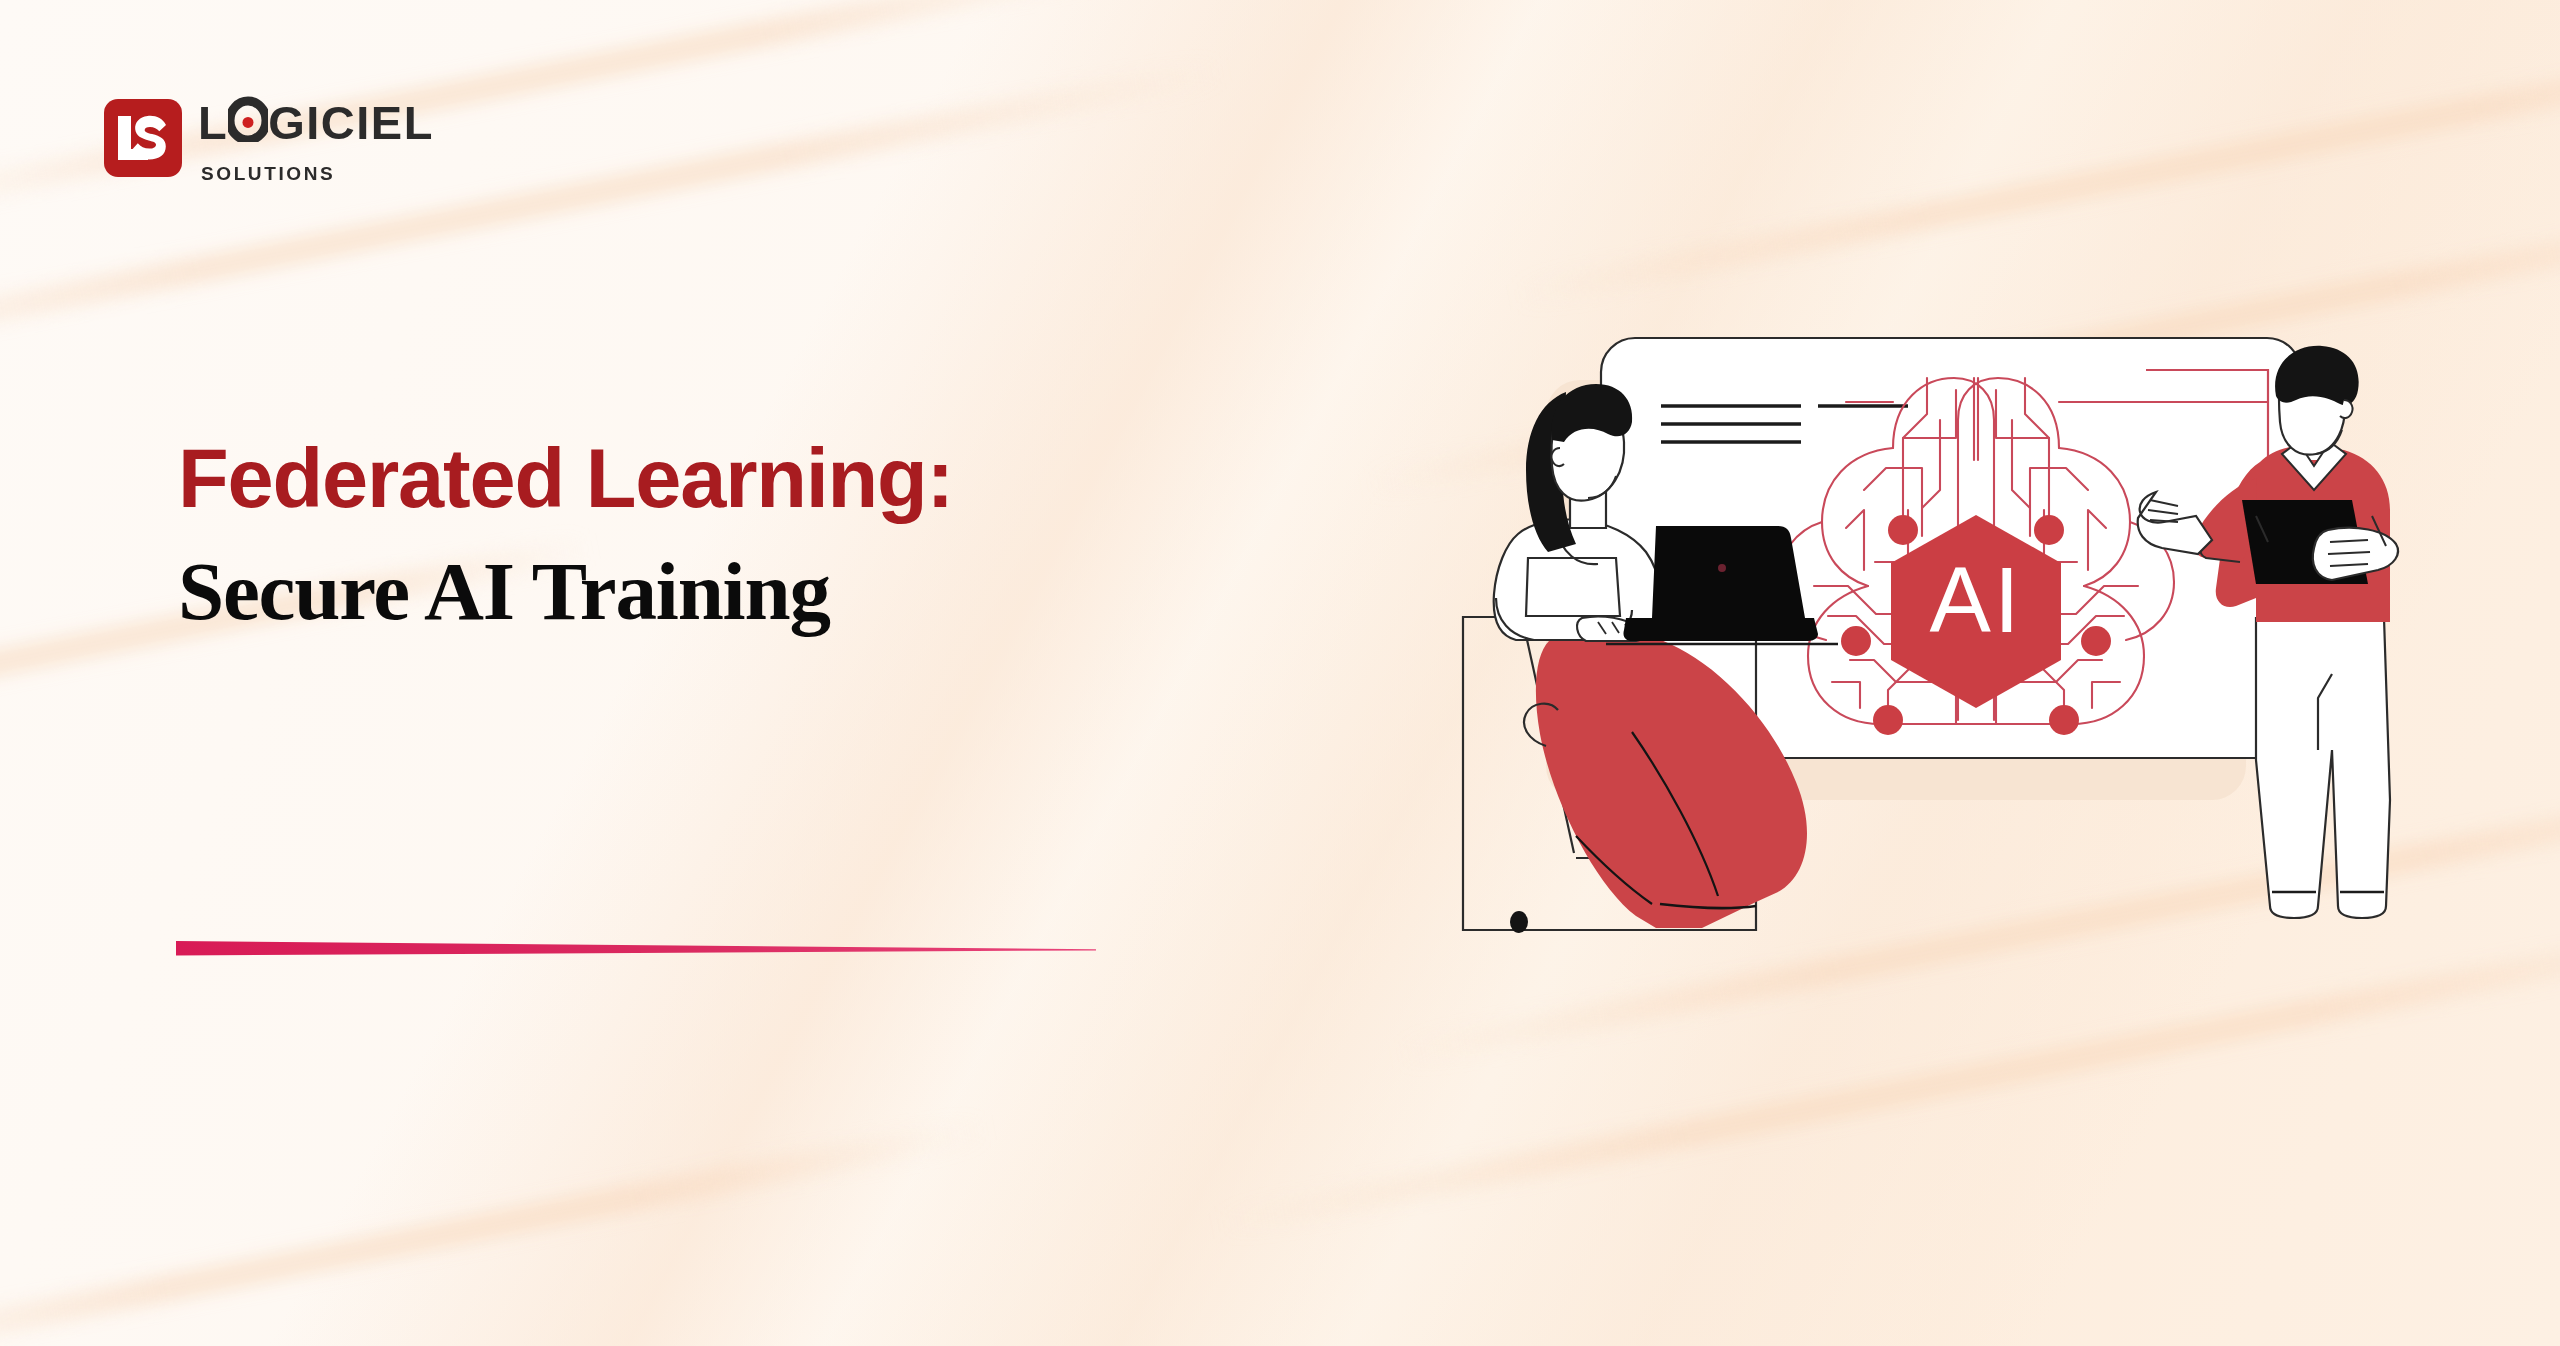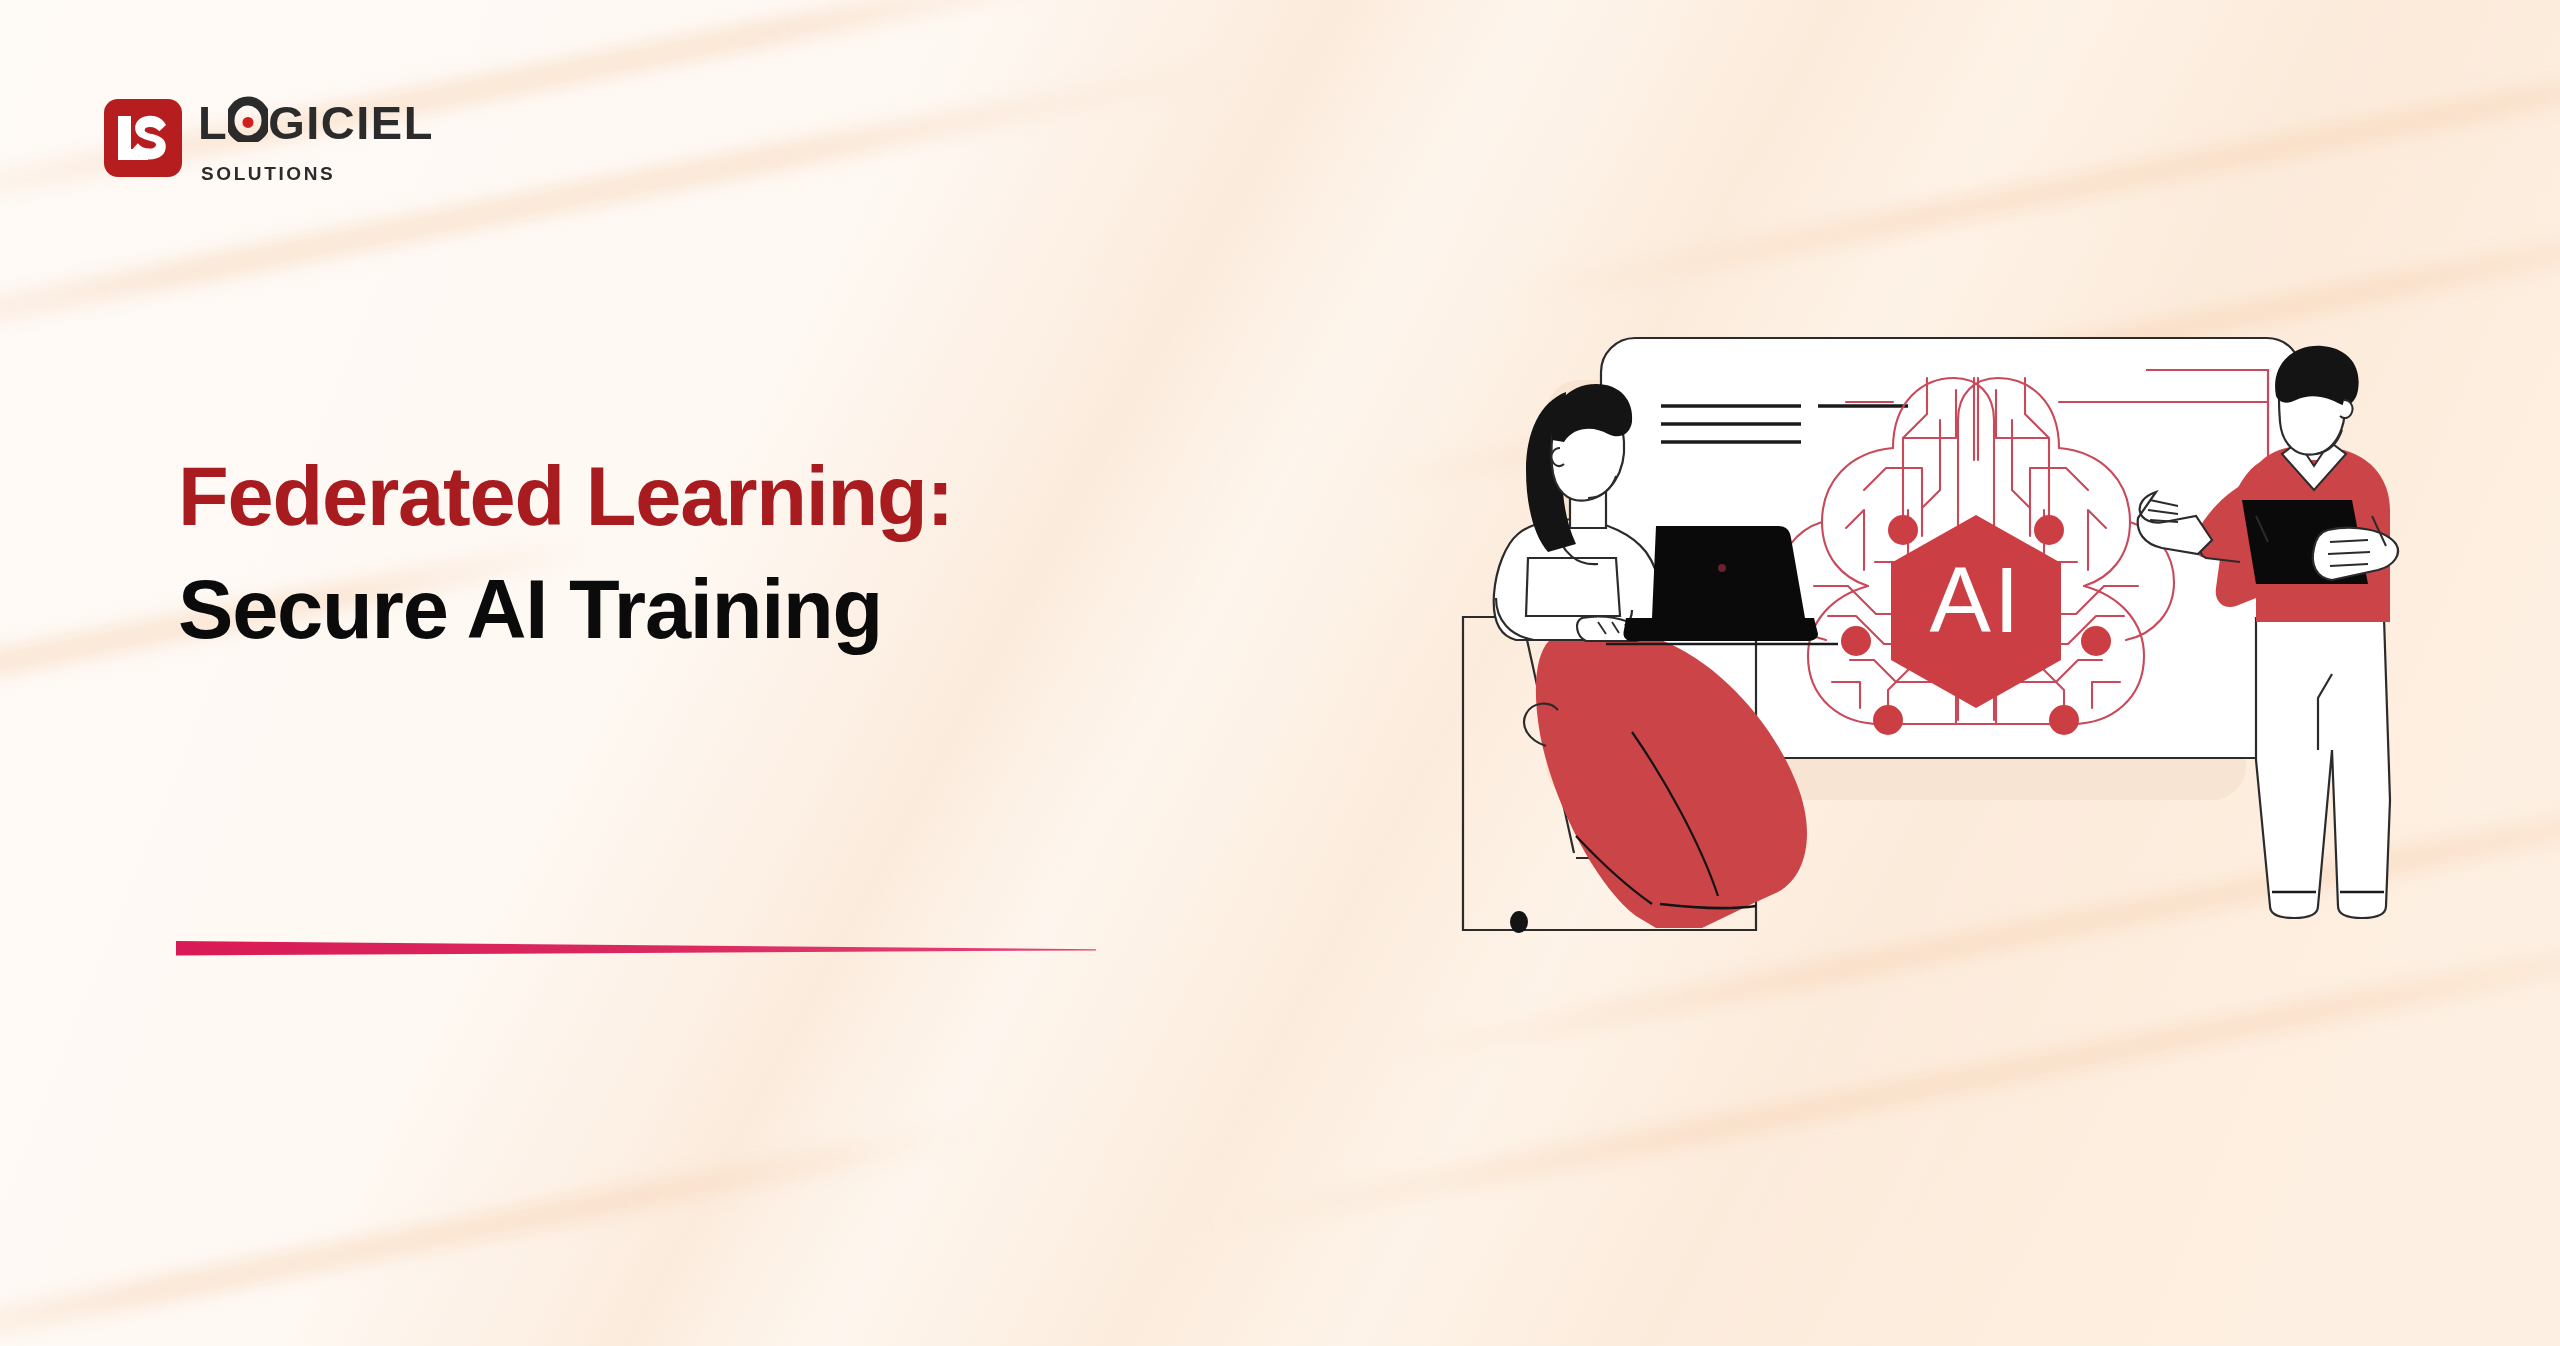--- a/index.html
+++ b/index.html
@@ -62,30 +62,30 @@
     position:absolute; left:50%; top:50%;
     width:11px; height:11px; border-radius:50%;
     background:#CE1F1F; transform:translate(-50%,-46%);
   }
   .logo-sub {
     font-size:19px; font-weight:700; letter-spacing:2.6px; color:#2C2B2B;
     margin-top:15px; margin-left:3px;
   }
 
   
-  .headline { position:absolute; left:178px; top:448px; width:1180px; }
+  .headline { position:absolute; left:178px; top:430px; width:1180px; }
   .hl {
     font-size:83px;
     font-weight:800;
     letter-spacing:-1.2px;
     line-height:1.17;
     white-space:nowrap;
   }
   .hl-1 { color:#A81C20; margin-bottom:16px; }
-  .hl-2 { color:#0B0B0B; margin-bottom:26px; }
+  .hl-2 { color:#0B0B0B; margin-bottom:26px;font-family:Liberation Serif, serif; }
   .hl-3 { color:#0B0B0B; }
 
   
   .accent { position:absolute; left:176px; top:938px; width:920px; height:22px; }
 
   
   .illus { position:absolute; left:1456px; top:330px; width:1020px; height:680px; }
   .illus svg { display:block; width:1020px; height:680px; overflow:visible; }
 </style>
 </head>

